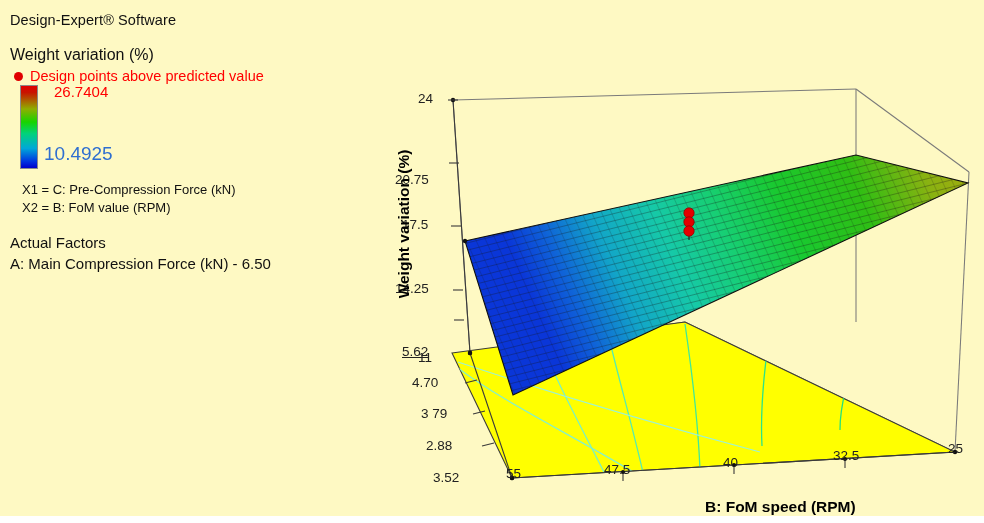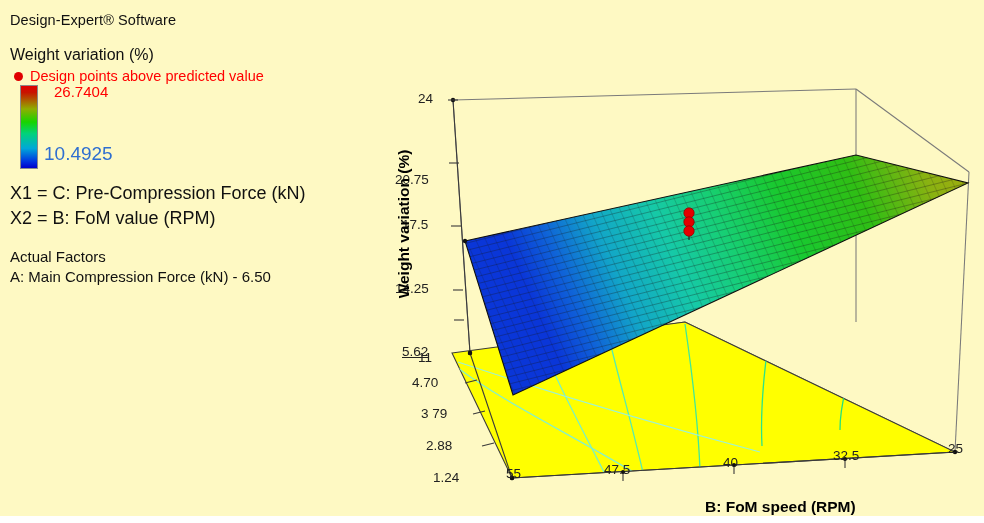--- a/index.html
+++ b/index.html
@@ -87,23 +87,24 @@
   .scale-lo {
     position: absolute;
     left: 34px;
     top: 44px;
     color: #2f6fd0;
     font-size: 19px;
     margin-top: 14px;
   }
   .axes-def {
     margin-top: 12px;
-    font-size: 18px;
+    font-size: 13px;
     line-height: 1.38;
     color: #111111;
+    margin-left: 12px;
   }
   .factors {
     margin-top: 16px;
     font-size: 15px;
     line-height: 1.38;
     color: #111111;
   }
 
   
   .plot-area {
@@ -302,21 +303,21 @@
     <div class="tick-lbl" style="left:78px;  top:91px;">24</div>
     <div class="tick-lbl" style="left:55px;  top:172px;">20.75</div>
     <div class="tick-lbl" style="left:62px;  top:217px;">17.5</div>
     <div class="tick-lbl" style="left:55px;  top:281px;">14.25</div>
     <div class="tick-lbl" style="left:78px;  top:311px;margin-top:39px;">11</div>
 
     <div class="tick-lbl" style="left:62px;  top:344px;text-decoration:underline;">5.62</div>
     <div class="tick-lbl" style="left:72px;  top:375px;">4.70</div>
     <div class="tick-lbl" style="left:81px;  top:406px;">3 79</div>
     <div class="tick-lbl" style="left:86px;  top:438px;">2.88</div>
-    <div class="tick-lbl" style="left:93px;  top:470px;">1.24</div>
+    <div class="tick-lbl" style="left:93px;  top:470px;">3.52</div>
 
     <div class="tick-lbl" style="left:166px; top:466px;">55</div>
     <div class="tick-lbl" style="left:264px; top:462px;">47.5</div>
     <div class="tick-lbl" style="left:383px; top:455px;">40</div>
     <div class="tick-lbl" style="left:493px; top:448px;">32.5</div>
     <div class="tick-lbl" style="left:608px; top:441px;">25</div>
 
     <div class="ax-title z-title">Weight variation (%)</div>
     <div class="ax-title b-title">B: FoM speed (RPM)</div>
   </div>

